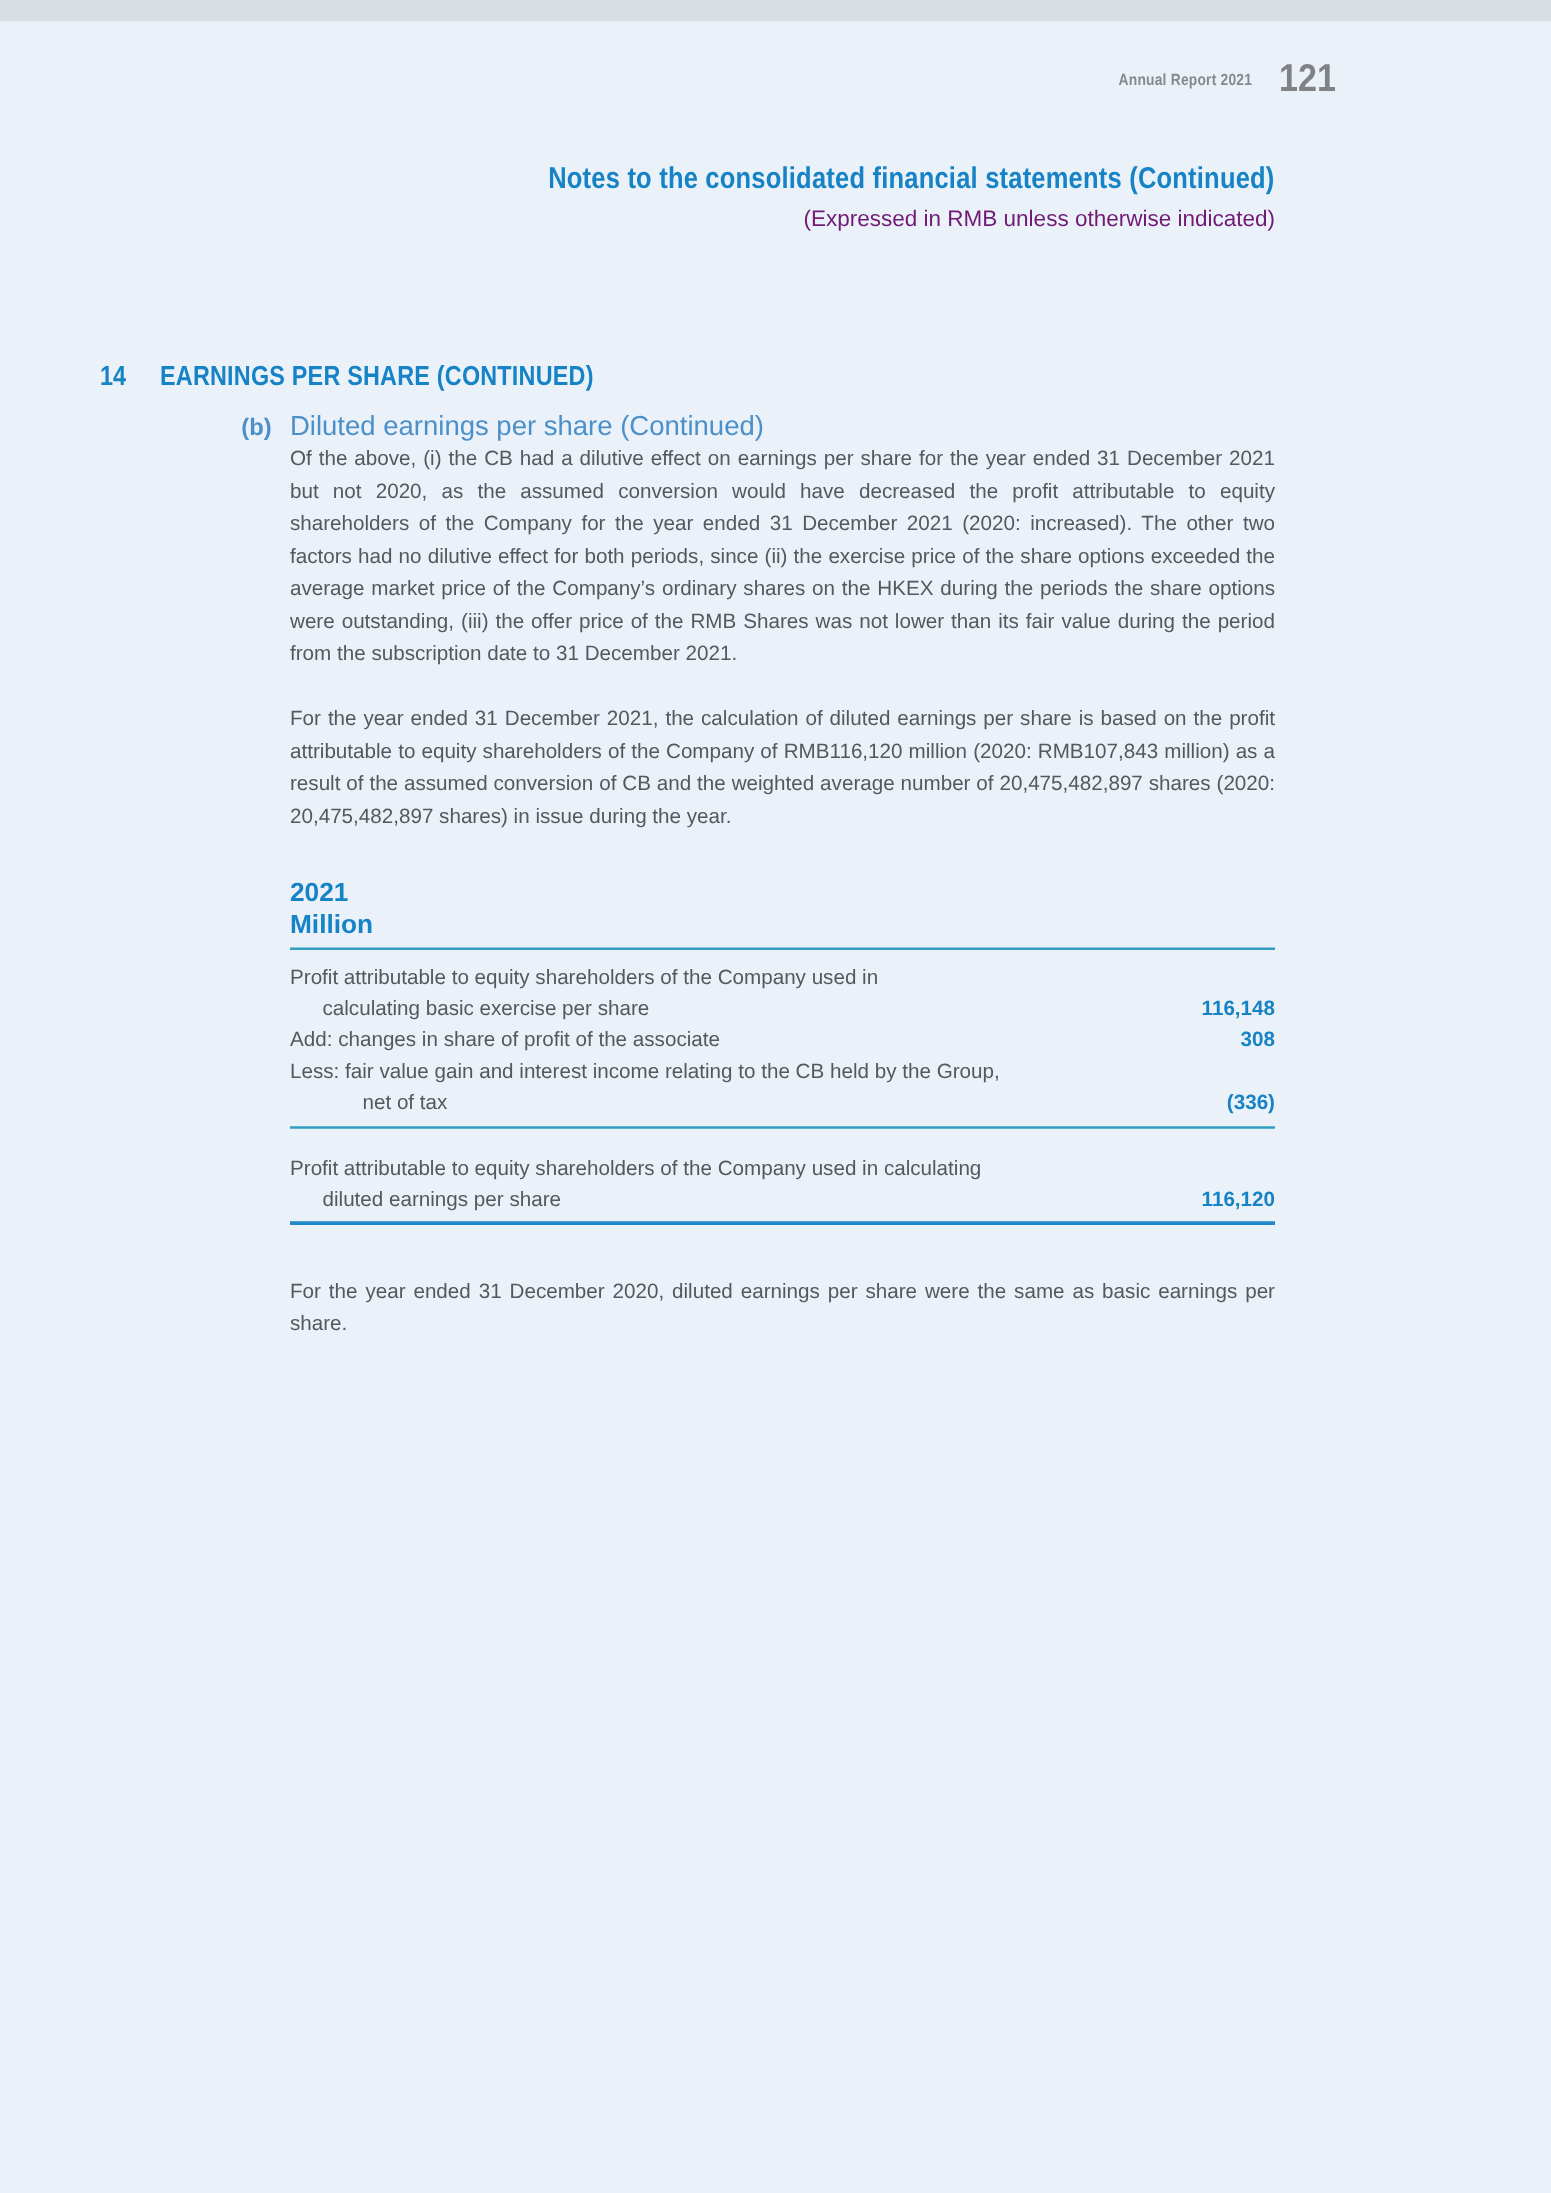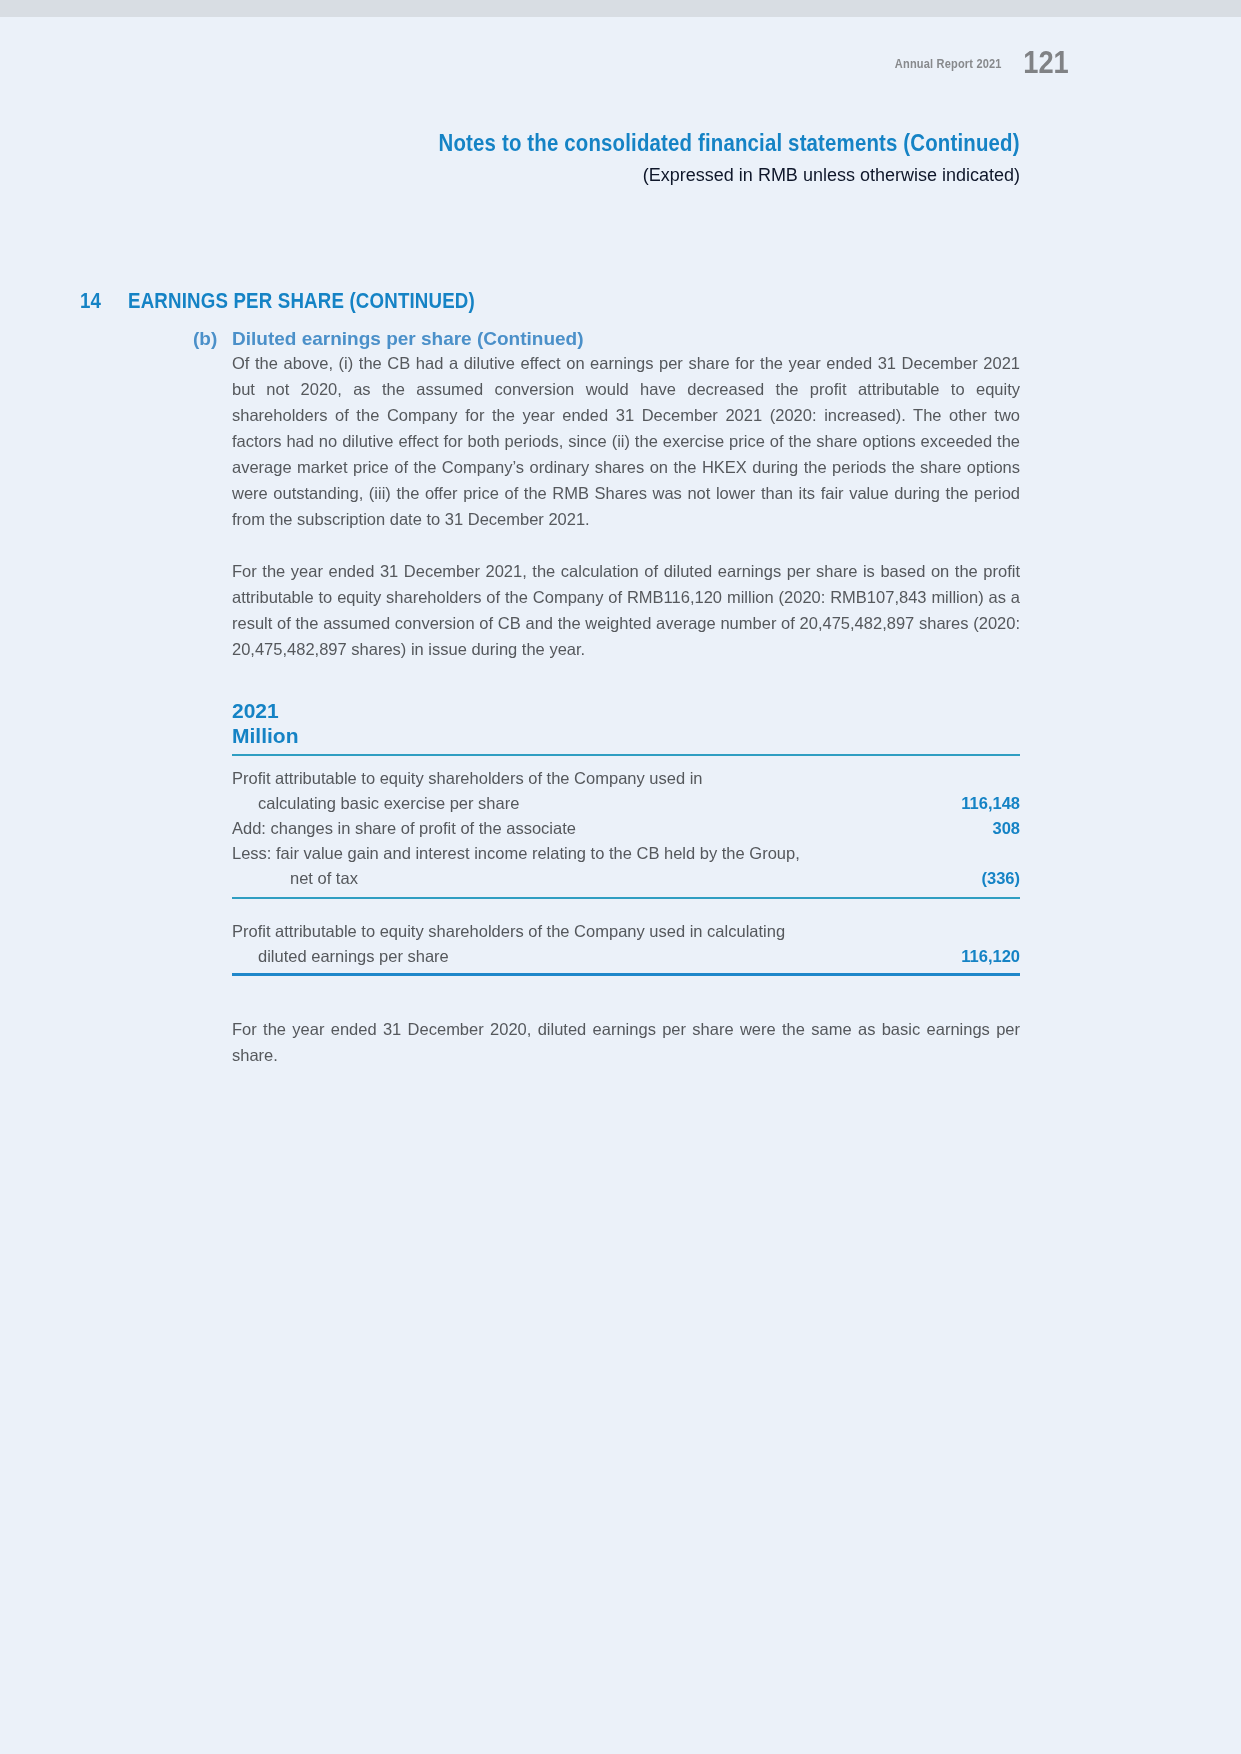--- a/index.html
+++ b/index.html
@@ -28,21 +28,21 @@
   }
   
   .doc-title-wrap{ text-align:right;padding-right:221px;margin-top:48px; }
   .doc-title{
     font-size:24px;font-weight:bold;color:#1583c5;
     display:inline-block;transform:scaleX(.85);transform-origin:right center;
     letter-spacing:.2px;
   }
   .doc-subtitle{
     text-align:right;padding-right:221px;margin-top:8px;
-    font-size:18px;color:#0f172a;
+    font-size:18px;color:#701a75;
   }
   
   .section-heading{
     margin-top:102px;
     padding-left:80px;
     display:flex;align-items:baseline;
     color:#1583c5;
   }
   .section-number{
     font-size:22px;font-weight:bold;
@@ -57,21 +57,21 @@
   .subsection{
     margin-top:14px;
     padding-left:193px;
     display:flex;align-items:baseline;
     color:#4b90c9;
   }
   .subsection-label{
     font-size:19px;font-weight:bold;width:39px;flex:0 0 39px;
   }
   .subsection-title{
-    font-size:19px;font-weight:bold;margin:0;white-space:nowrap;
+    font-size:22px;font-weight:normal;margin:0;white-space:nowrap;
   }
   
   .body-col{
     margin-left:232px;
     width:788px;
     font-size:16.5px;line-height:26px;
   }
   .body-col p{
     margin:0 0 26px 0;
     text-align:justify;

